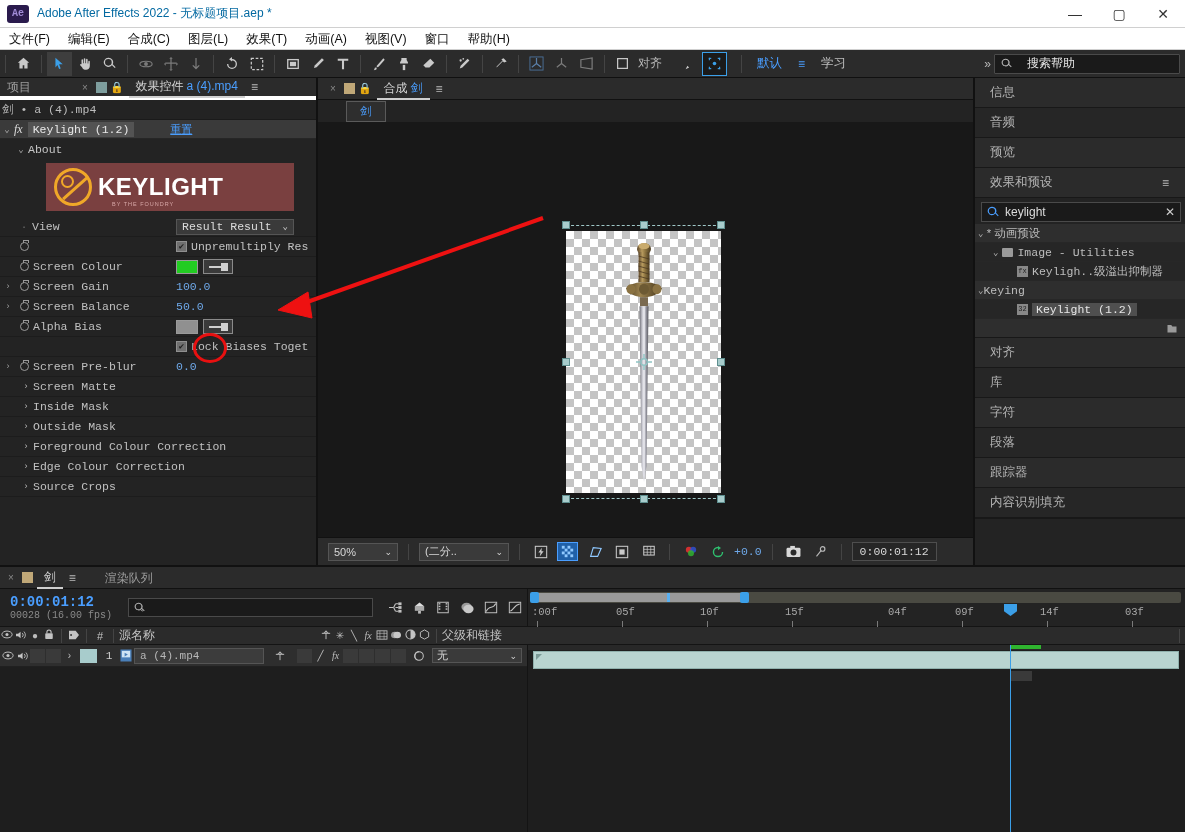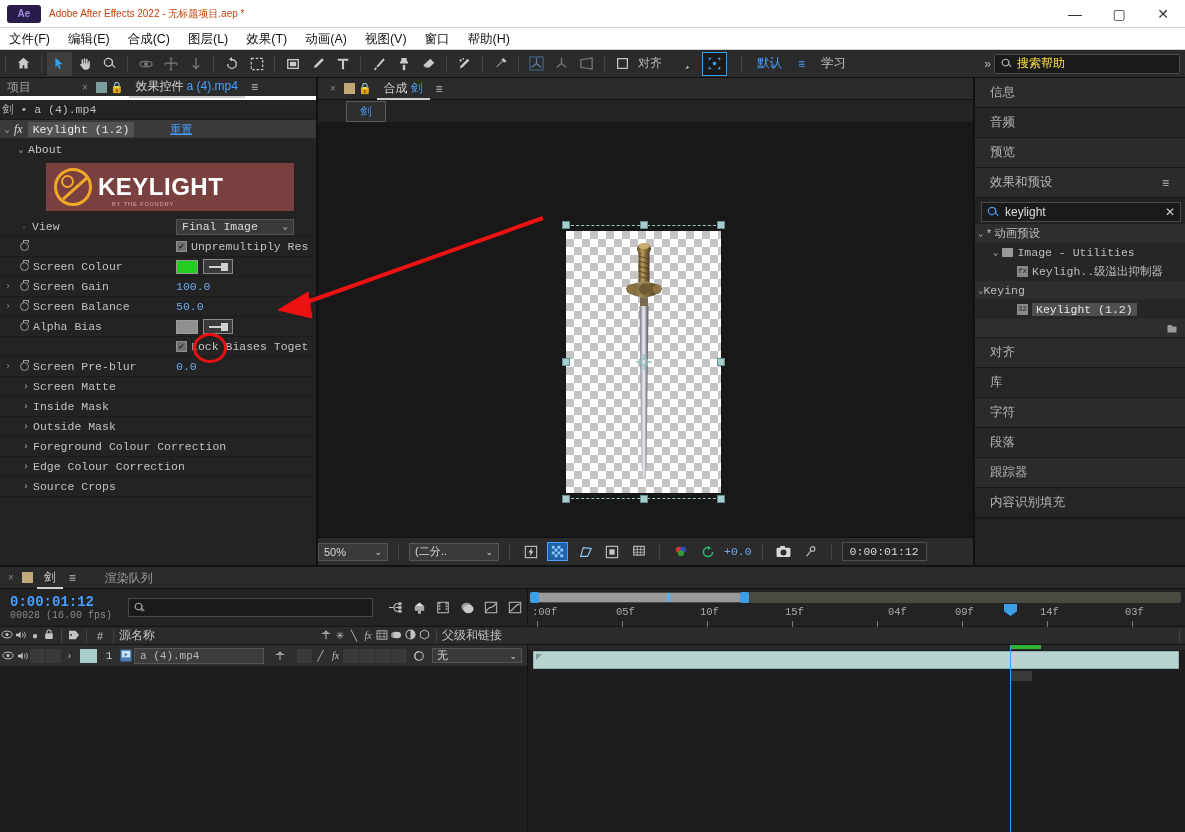--- a/index.html
+++ b/index.html
@@ -11,25 +11,25 @@
     color:#c8c8c8;
   }
   .mono { font-family:"Liberation Mono", monospace; }
 
   
   #titlebar{
     height:28px; background:#fff; display:flex; align-items:center;
     border-bottom:1px solid #d0d0d0;
   }
   #ae-logo{
-    width:34px;height:18px;margin-left:7px;margin-right:8px;border-radius:3px;
+    width:22px;height:18px;margin-left:7px;margin-right:8px;border-radius:3px;
     background:#2a1b4d;color:#a18cd8;font-size:10px;font-weight:bold;
-    display:flex;align-items:center;justify-content:center;
-  }
-  #title-text{ color:#c2410c; font-size:10px; }
+    display:flex;align-items:center;justify-content:center;font-family:Liberation Mono, monospace;
+  }
+  #title-text{ color:#0369a1; font-size:12px; }
   #win-btns{ margin-left:auto; display:flex; height:28px; }
   .win-btn{ width:44px;height:28px;display:flex;align-items:center;justify-content:center;
     color:#333;font-size:14px; }
 
   
   #menubar{
     height:22px;background:#fff;display:flex;align-items:center;
     border-bottom:1px solid #cfcfcf;
   }
   .menu-item{ color:#111;font-size:12.5px;padding:0 9px;line-height:22px; }
@@ -49,21 +49,21 @@
   .tool.dim svg{ fill:#7b7b7b; }
   .tdiv{ width:1px;height:18px;background:#444;margin:0 5px; }
   .toolLabel{ color:#b9b9b9;font-size:12px;padding:0 3px; }
   .wslabel{ font-size:12.5px;padding:0 10px; }
   .wslabel.act{ color:#4a9eff; }
   .wslabel.idle{ color:#bcbcbc; }
   #searchhelp{
     margin-left:auto;width:186px;height:20px;background:#1a1a1a;border:1px solid #4a4a4a;
     display:flex;align-items:center;margin-right:5px;border-radius:1px;
   }
-  #searchhelp .ph{ color:#fde047;font-size:12px;margin-left:5px; }
+  #searchhelp .ph{ color:#e5e5e5;font-size:12px;margin-left:15px; }
 
   
   #main{ display:flex; height:487px; background:#1e1e1e; }
 
   
   #left{ width:318px;background:#232323;border-right:2px solid #111;display:flex;flex-direction:column; }
   .panel-tabs{
     height:22px;background:#2b2b2b;display:flex;align-items:center;
     border-bottom:4px solid #ffffff;
   }
@@ -177,21 +177,21 @@
   #anchor{
     position:absolute;left:50%;top:50%;transform:translate(-50%,-50%);
     width:16px;height:16px;
   }
   #sword{
     position:absolute;left:50%;top:4%;transform:translateX(-50%);
     width:44px;height:92%;
   }
   #comp-footer{
     height:28px;background:#2b2b2b;display:flex;align-items:center;border-top:1px solid #111;
-    gap:6px;
+    padding-left:10px;gap:6px;
   }
   .ddown{
     height:18px;background:#3a3a3a;border:1px solid #555;color:#d8d8d8;font-size:11px;
     display:flex;align-items:center;justify-content:space-between;padding:0 5px;
   }
   .fbtn{ width:21px;height:19px;display:flex;align-items:center;justify-content:center;
     color:#c9c9c9;font-size:11px; }
   .fbtn.on{ background:#2060a8;border:1px solid #4a9eff; }
   .fdiv{ width:1px;height:16px;background:#444;margin:0 4px; }
   .timecode-box{
@@ -509,21 +509,21 @@
       <div id="kl-text">KEYLIGHT</div>
       <div id="kl-sub">BY THE FOUNDRY</div>
     </div>
 
     <div class="prow">
       <span class="arrowcell"></span>
       <span class="pdot">·</span>
       <span class="plabel">View</span>
       <span class="pval">
         <span class="selbox">
-          <span>Final Image</span>
+          <span>Result Result</span>
           <span style="font-size:9px">⌄</span>
         </span>
       </span>
     </div>
 
     <div class="prow">
       <span class="arrowcell"></span>
       <span class="stopcell">
           <span class="stopwatch"></span>
         </span>

